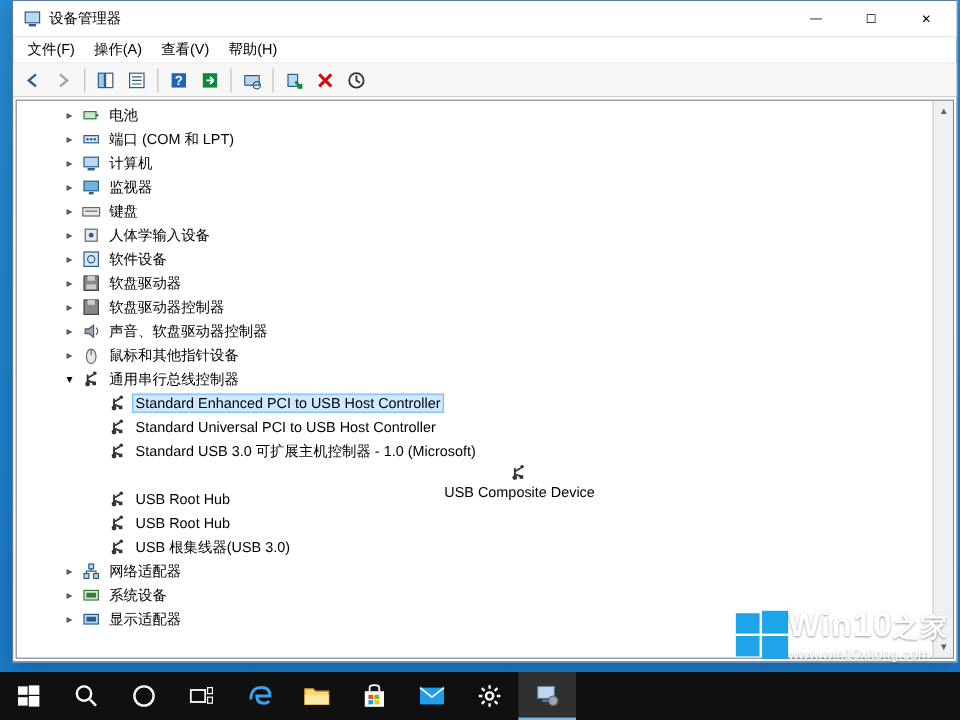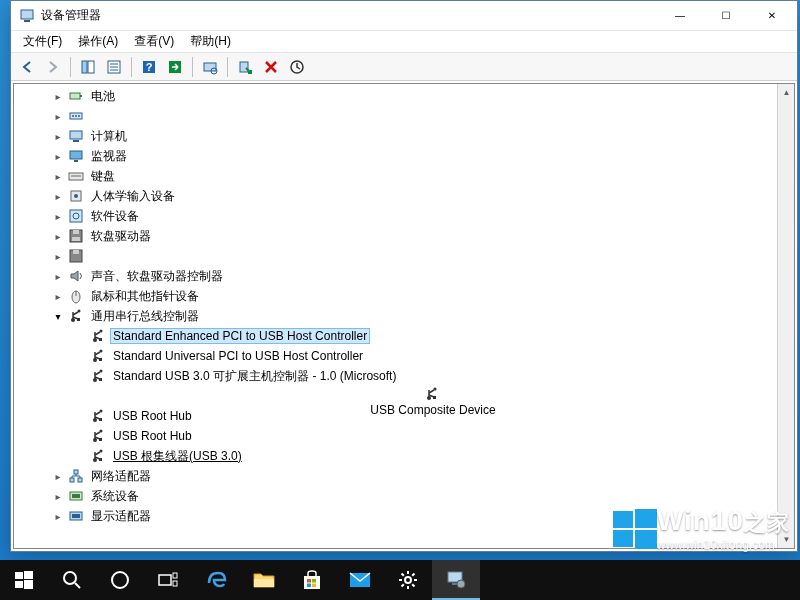--- a/index.html
+++ b/index.html
@@ -233,20 +233,21 @@
           <div class="tree-row" style="padding-left: 36px;">
             <span class="expander">▸</span>
             <span class="node-icon">
               <svg width="16" height="16" viewBox="0 0 16 16">
                 <rect x="2" y="5" width="12" height="6" fill="#d5e8f7" stroke="#2b5e8c"></rect>
                 <circle cx="5" cy="8" r="1" fill="#2b5e8c"></circle>
                 <circle cx="8" cy="8" r="1" fill="#2b5e8c"></circle>
                 <circle cx="11" cy="8" r="1" fill="#2b5e8c"></circle>
               </svg>
             </span>
+            <span class="node-label">端口 (COM 和 LPT)</span>
           </div>
           <div class="tree-row" style="padding-left: 36px;">
             <span class="expander">▸</span>
             <span class="node-icon">
               <svg width="16" height="16" viewBox="0 0 16 16">
                 <rect x="2" y="3" width="12" height="8" fill="#bcd8ee" stroke="#2b5e8c"></rect>
                 <rect x="5" y="12" width="6" height="2" fill="#2b5e8c"></rect>
               </svg>
             </span>
             <span class="node-label">计算机</span>
@@ -303,20 +304,21 @@
             <span class="node-label">软盘驱动器</span>
           </div>
           <div class="tree-row" style="padding-left: 36px;">
             <span class="expander">▸</span>
             <span class="node-icon">
               <svg width="16" height="16" viewBox="0 0 16 16">
                 <rect x="2" y="2" width="12" height="12" fill="#888" stroke="#444"></rect>
                 <rect x="5" y="2" width="6" height="4" fill="#ccc"></rect>
               </svg>
             </span>
+            <span class="node-label">软盘驱动器控制器</span>
           </div>
           <div class="tree-row" style="padding-left: 36px;">
             <span class="expander">▸</span>
             <span class="node-icon">
               <svg width="16" height="16" viewBox="0 0 16 16">
                 <path d="M3 6 L6 6 L10 3 L10 13 L6 10 L3 10 Z" fill="#9aa7b3" stroke="#555"></path>
                 <path d="M12 5 Q15 8 12 11" fill="none" stroke="#555"></path>
               </svg>
             </span>
             <span class="node-label">声音、软盘驱动器控制器</span>
@@ -422,21 +424,21 @@
                 <circle cx="5" cy="12" r="2" fill="#333"></circle>
                 <line x1="5" y1="12" x2="5" y2="4" stroke="#333" stroke-width="1.5"></line>
                 <line x1="5" y1="7" x2="10" y2="4" stroke="#333" stroke-width="1.5"></line>
                 <circle cx="11" cy="3" r="1.5" fill="#333"></circle>
                 <line x1="5" y1="9" x2="10" y2="11" stroke="#333" stroke-width="1.5"></line>
                 <rect x="9" y="10" width="3" height="3" fill="#333"></rect>
               </svg>
             </span>
             <span class="node-label">USB Root Hub</span>
           </div>
-          <div class="tree-row" style="padding-left: 58px; text-decoration: underline;">
+          <div class="tree-row" style="padding-left: 58px;">
             <span class="expander"></span>
             <span class="node-icon">
               <svg width="16" height="16" viewBox="0 0 16 16">
                 <circle cx="5" cy="12" r="2" fill="#333"></circle>
                 <line x1="5" y1="12" x2="5" y2="4" stroke="#333" stroke-width="1.5"></line>
                 <line x1="5" y1="7" x2="10" y2="4" stroke="#333" stroke-width="1.5"></line>
                 <circle cx="11" cy="3" r="1.5" fill="#333"></circle>
                 <line x1="5" y1="9" x2="10" y2="11" stroke="#333" stroke-width="1.5"></line>
                 <rect x="9" y="10" width="3" height="3" fill="#333"></rect>
               </svg>

